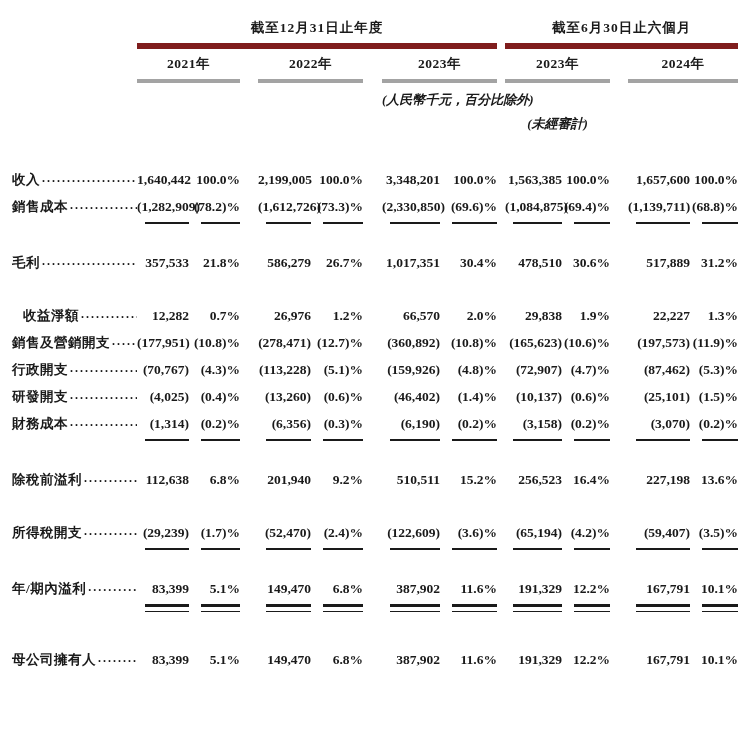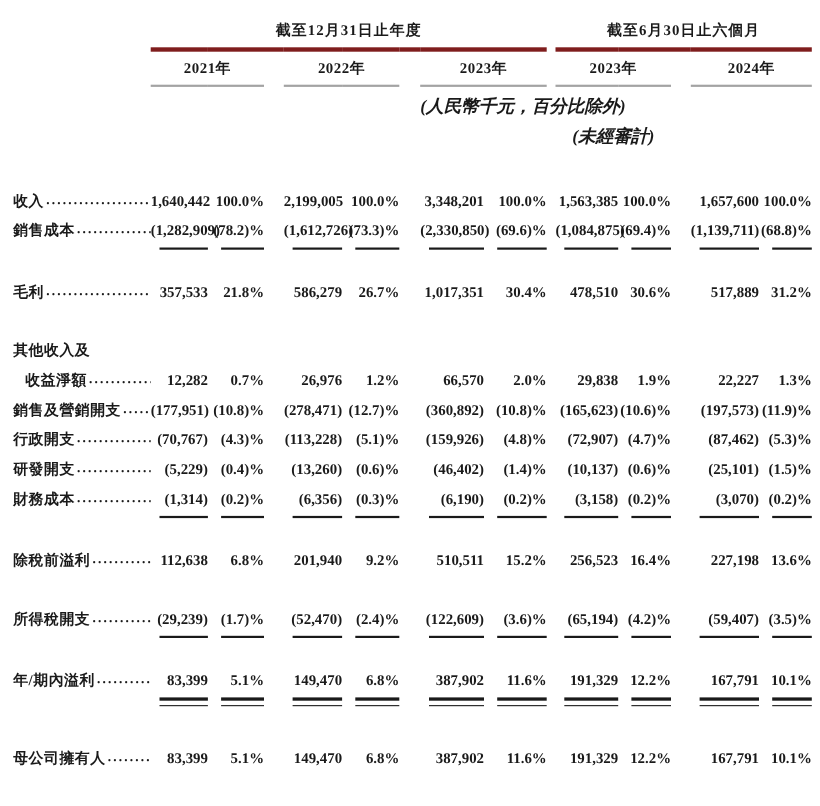--- a/index.html
+++ b/index.html
@@ -11,30 +11,30 @@
   table.fin{
     border-collapse:collapse;table-layout:fixed;
     width:726px;margin:8px 0 0 12px;
   }
   td{
     padding:0;font-weight:700;font-size:13.5px;line-height:1.15;
     vertical-align:bottom;overflow:visible;
   }
   
   td.phead{
-    text-align:center;border-bottom:4px solid #7f1d1d;
+    text-align:center;border-bottom:6px solid #7f1d1d;
     padding:12px 0 7px 0;letter-spacing:1px;white-space:nowrap;
   }
   td.yhead{
-    text-align:center;border-bottom:2px solid #a3a3a3;
+    text-align:center;border-bottom:4px solid #a3a3a3;
     padding:7px 0 8px 0;letter-spacing:.5px;white-space:nowrap;
   }
   td.note{
     text-align:center;font-style:italic;font-weight:700;
-    white-space:nowrap;font-size:16px;padding-top:10px;
+    white-space:nowrap;font-size:13px;padding-top:10px;
   }
   td.note2{padding-top:9px;}
   
   tr.datarow td{height:27px;vertical-align:middle;}
   td.num{text-align:right;white-space:nowrap;}
   .lblwrap{display:flex;align-items:flex-start;}
   .lab{white-space:nowrap;letter-spacing:.5px;}
   .indent .lab{padding-left:11px;}
   .leader{
     flex:1;overflow:hidden;white-space:nowrap;
@@ -210,41 +210,20 @@
         <td class="num">478,510</td>
         <td class="num">30.6%</td>
         <td></td>
         <td class="num">517,889</td>
         <td class="num">31.2%</td>
       </tr>
       <tr class="spacer-row l">
         <td colspan="15"></td>
       </tr>
       <tr class="datarow">
-        <td>
-          <div class="lblwrap">
-            <span class="lab">其他收入及</span>
-          </div>
-        </td>
-        <td class="num"></td>
-        <td class="num"></td>
-        <td></td>
-        <td class="num"></td>
-        <td class="num"></td>
-        <td></td>
-        <td class="num"></td>
-        <td class="num"></td>
-        <td></td>
-        <td class="num"></td>
-        <td class="num"></td>
-        <td></td>
-        <td class="num"></td>
-        <td class="num"></td>
-      </tr>
-      <tr class="datarow">
         <td class="indent">
           <div class="lblwrap">
             <span class="lab">收益淨額</span>
             <span class="leader">............................................................</span>
           </div>
         </td>
         <td class="num">12,282</td>
         <td class="num">0.7%</td>
         <td></td>
         <td class="num">26,976</td>
@@ -303,21 +282,21 @@
         <td class="num">(87,462)</td>
         <td class="num">(5.3)%</td>
       </tr>
       <tr class="datarow">
         <td>
           <div class="lblwrap">
             <span class="lab">研發開支</span>
             <span class="leader">............................................................</span>
           </div>
         </td>
-        <td class="num">(5,229)</td>
+        <td class="num">(4,025)</td>
         <td class="num">(0.4)%</td>
         <td></td>
         <td class="num">(13,260)</td>
         <td class="num">(0.6)%</td>
         <td></td>
         <td class="num">(46,402)</td>
         <td class="num">(1.4)%</td>
         <td></td>
         <td class="num">(10,137)</td>
         <td class="num">(0.6)%</td>

